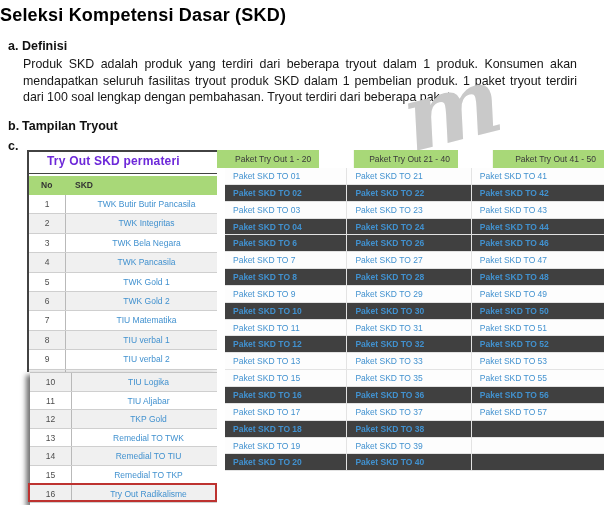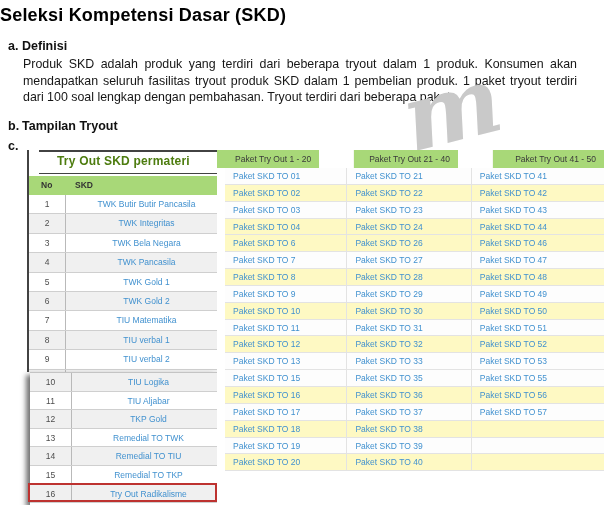--- a/index.html
+++ b/index.html
@@ -26,22 +26,22 @@
   }
 
   
   .lt-top {
     position:absolute; left:27px; top:150px; width:191px; height:222px;
     background:#fff; border-left:2px solid #424242; overflow:hidden; z-index:2;
     box-sizing:border-box;
   }
   .lt-title {
     height:19px; border-top:2px solid #424242; border-bottom:1px solid #424242;
-    font-size:12px; font-weight:bold; color:#4d7c0f; padding:2px 0 0 18px;
-    box-sizing:content-box; letter-spacing:0.2px;margin-left:10px;
+    font-size:12px; font-weight:bold; color:#6d28d9; padding:2px 0 0 18px;
+    box-sizing:content-box; letter-spacing:0.2px;
   }
   .lt-header {
     margin-top:2px; height:19px; background:#a8d878; display:flex;
     font-size:8.5px; font-weight:bold; color:#333; line-height:19px;
   }
   .lt-header .c-no { width:37px; padding-left:12px; box-sizing:border-box; }
   .lt-header .c-skd { flex:1; padding-left:9px; }
   .lt-row { display:flex; height:19.4px; line-height:19.4px; font-size:8.5px;
     border-bottom:1px solid #cfcfcf; box-sizing:border-box; background:#fff; }
   .lt-row.alt { background:#f0f0f0; }
@@ -79,21 +79,21 @@
   }
   .rt-header .hcell + .hcell { border-left:1px solid #f4f8ef;margin-left:34px; }
   .h1 { width:124px; } .h2 { width:127px; } .h3 { width:136px; }
   .rt-row { display:flex; height:16.85px; box-sizing:border-box; }
   .rt-row .cell {
     font-size:8.5px; color:#4191cf; line-height:16.85px; padding-left:8px;
     box-sizing:border-box; border-bottom:1px solid #e3e3e3; overflow:hidden;
     white-space:nowrap; background:#fdfdfd;
   }
   .rt-row .cell + .cell { border-left:1px solid #e3e3e3; }
-  .rt-row.alt .cell { background:#fef9c3; }
+  .rt-row.alt .cell { background:#404040;font-weight:bold; }
   .c1 { width:124px;margin-left:8px; } .c2 { width:127px; } .c3 { width:136px; }
 </style>
 </head>
 <body>
 
 <div class="page">
 
   <div class="doc-title">Seleksi Kompetensi Dasar (SKD)</div>
 
   <div class="sec" style="top:39px">

